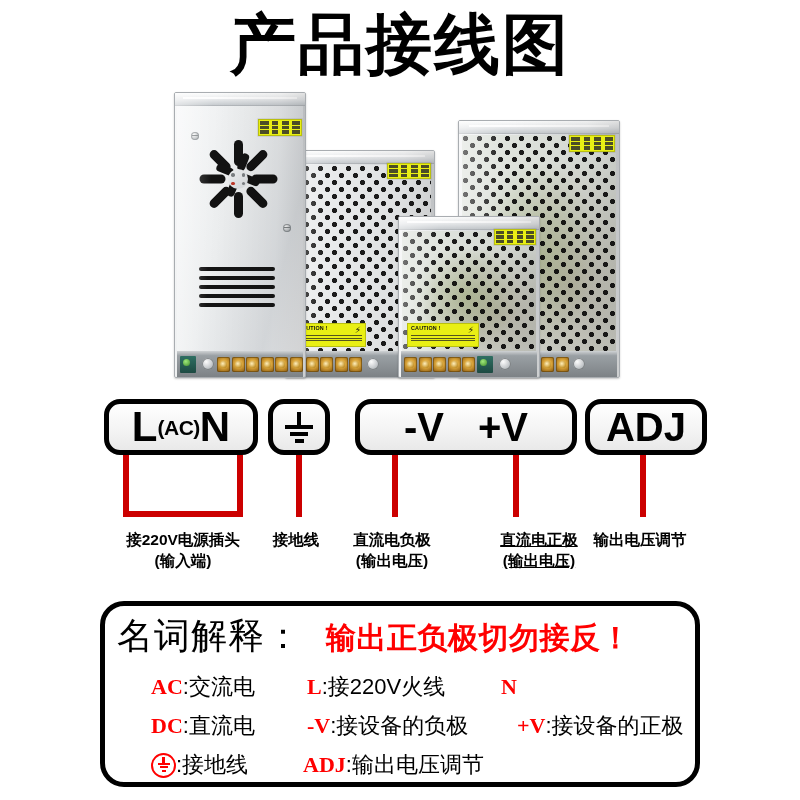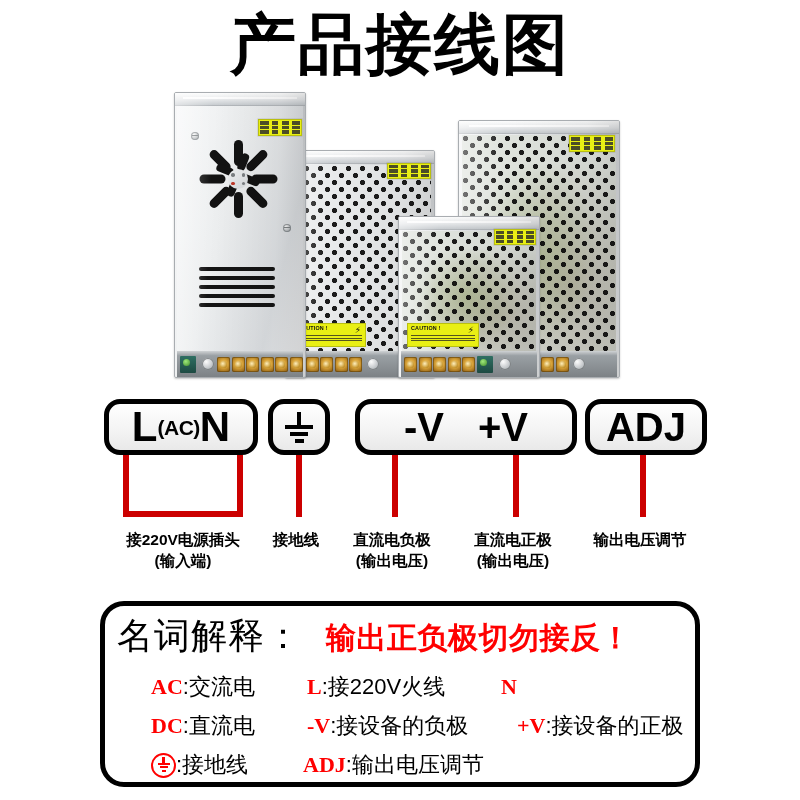--- a/index.html
+++ b/index.html
@@ -478,21 +478,21 @@
   <div>接220V电源插头</div>
   <div>(输入端)</div>
 </div>
 <div class="cap" style="left:256px; top:529px; width:80px;">
   <div>接地线</div>
 </div>
 <div class="cap" style="left:337px; top:529px; width:110px;">
   <div>直流电负极</div>
   <div>(输出电压)</div>
 </div>
-<div class="cap" style="left:458px; top:529px; width:110px;">
+<div class="cap" style="left:484px; top:529px; width:110px;text-decoration:underline;">
   <div>直流电正极</div>
   <div>(输出电压)</div>
 </div>
 <div class="cap" style="left:573px; top:529px; width:134px;">
   <div>输出电压调节</div>
 </div>
 
 <div id="legend">
   <div id="legend-head">
     <span id="legend-title">名词解释：</span>

